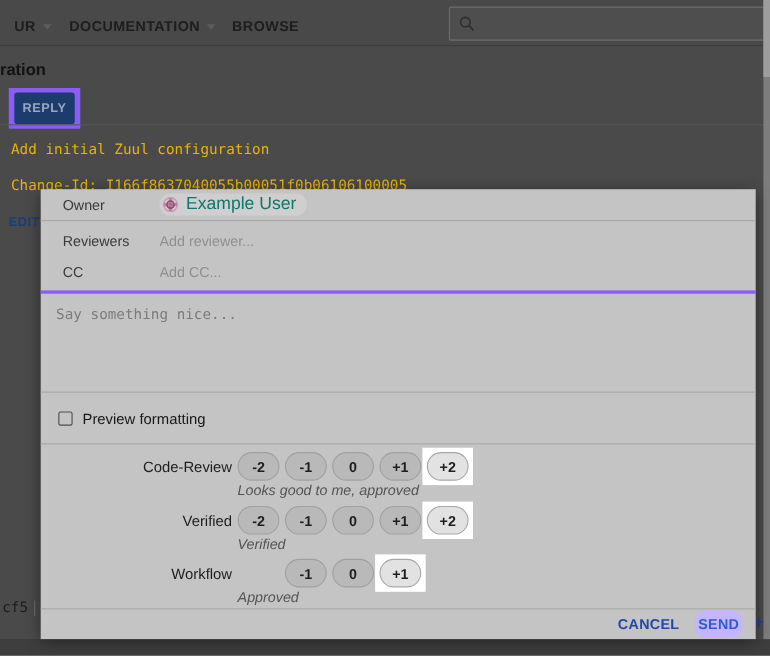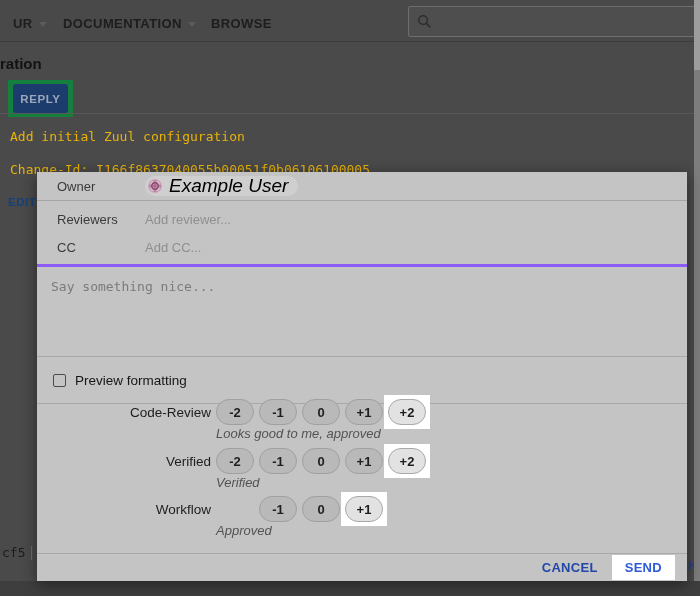--- a/index.html
+++ b/index.html
@@ -39,21 +39,21 @@
     background:transparent; border:none; outline:none; color:#c8c8c8;
     font-size:13px; margin-left:8px; width:240px;
   }
 
   .page-heading {
     position:absolute; left:0px; top:55px;
     font-size:15px; font-weight:bold; color:#121212;
   }
   .reply-outline {
     position:absolute; left:8px; top:80px; width:65px; height:37px;
-    background:#15803d; display:flex; align-items:center; justify-content:center;
+    background:#8b5cf6; display:flex; align-items:center; justify-content:center;
   }
   .reply-button {
     width:55px; height:29px; background:#1d3c6e; border:none; border-radius:3px;
     color:#9aa6ba; font-size:11.5px; font-weight:bold; letter-spacing:.6px;
     font-family:"Liberation Sans", sans-serif;
   }
   .section-line { position:absolute; left:0; top:113px; width:700px; height:1px; background:#585858; }
   .mono { font-family:"DejaVu Sans Mono", monospace; color:#eab308; font-size:13px; white-space:nowrap; }
   .commit-line1 { position:absolute; left:10px; top:129px; }
   .commit-line2 { position:absolute; left:10px; top:162px; }
@@ -83,21 +83,21 @@
   }
   .owner-row {
     position:absolute; left:0; top:0; width:650px; height:29px;
     border-bottom:1px solid #a6a6a6; display:flex; align-items:center;
   }
   .row-label { width:108px; padding-left:20px; color:#3a3a3a; font-size:13px; }
   .owner-chip {
     display:flex; align-items:center; gap:6px; background:#cfcfcf;
     border-radius:10px; height:20px; padding:0 10px 0 2px; margin-left:0px;
   }
-  .owner-chip .name { color:#000000; font-size:19px;font-style:italic; }
+  .owner-chip .name { color:#0f766e; font-size:16px; }
   .avatar { width:16px; height:16px; border-radius:50%; overflow:hidden; display:block; }
   .people-row { position:absolute; left:0; width:650px; height:18px; display:flex; align-items:center; }
   .reviewers-row { top:38px; }
   .cc-row { top:66px; }
   .people-input {
     background:transparent; border:none; outline:none; font-size:13px;
     color:#6f6f6f; width:300px; font-family:"Liberation Sans", sans-serif;
   }
   .people-input::placeholder { color:#8f8f8f; opacity:1; }
   .msg-area {
@@ -113,21 +113,21 @@
   .preview-row {
     position:absolute; left:0; top:186px; width:650px; height:46px;
     border-bottom:1px solid #a8a8a8; display:flex; align-items:center;
   }
   .checkbox {
     width:13px; height:13px; border:1.5px solid #4c4c4c; border-radius:2px;
     background:transparent; margin-left:16px; flex:0 0 auto;
   }
   .preview-label { margin-left:9px; font-size:13.5px; color:#161616; }
 
-  .votes { position:absolute; left:0; top:220px; width:650px; height:161px; }
+  .votes { position:absolute; left:0; top:232px; width:650px; height:161px; }
   .vote-row { position:absolute; left:0; width:650px; height:26px; display:flex; align-items:center; }
   .vote-label {
     width:174px; text-align:right; font-size:13.5px; color:#1d1d1d; flex:0 0 auto;
   }
   .pills { display:flex; margin-left:5px; align-items:center; }
   .pill {
     width:38px; height:26px; margin-right:5px; border-radius:13px;
     background:#b9b9b9; border:1px solid #a0a0a0; color:#1e1e1e;
     font-size:13px; font-weight:bold; font-family:"Liberation Sans", sans-serif;
     display:flex; align-items:center; justify-content:center;
@@ -142,21 +142,21 @@
   .footer {
     position:absolute; left:0; top:381px; width:650px; height:28px;
     border-top:1px solid #a8a8a8; display:flex; align-items:center;
     justify-content:flex-end; padding-right:12px;
   }
   .footer-btn {
     background:none; border:none; font-size:13px; font-weight:bold;
     letter-spacing:.3px; font-family:"Liberation Sans", sans-serif; cursor:pointer;
   }
   .cancel-btn { color:#2347a8; margin-right:14px; }
-  .send-wrap { background:#ffffff; padding:5px 13px; }
+  .send-wrap { background:#c4b5fd; padding:5px 3px;border-radius:10px; }
   .send-btn { color:#2e5bd7; }
 </style>
 </head>
 <body>
 
 <div class="topbar">
   <div class="nav-item nav-your">
     <span>UR</span>
     <span class="caret"></span>
   </div>

